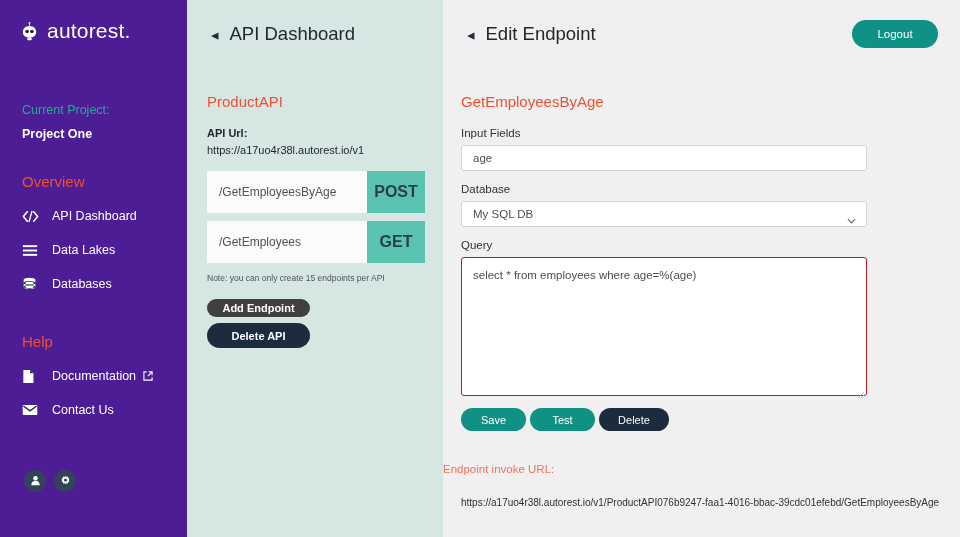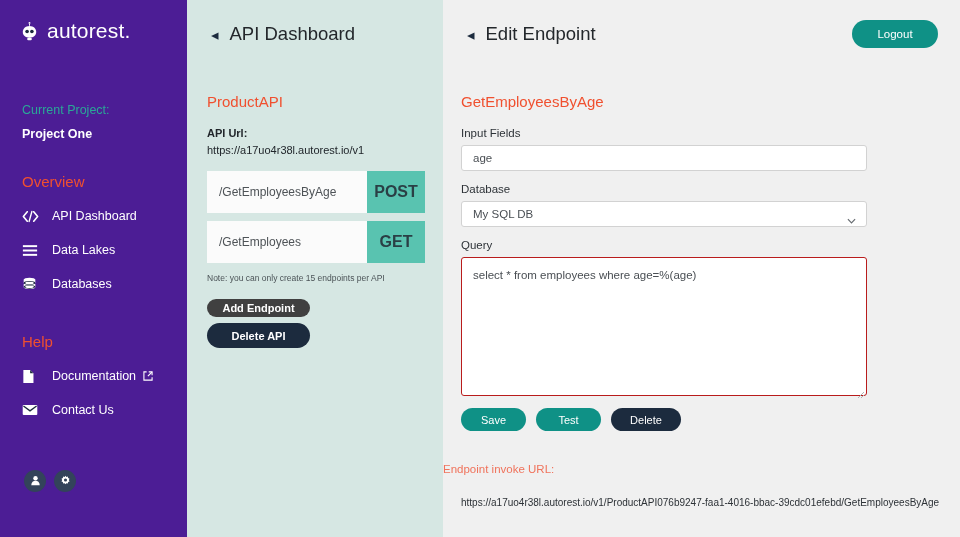--- a/index.html
+++ b/index.html
@@ -169,21 +169,21 @@
     display: block; width: 406px; height: 139px;
     background: #ffffff; border: 1px solid #b91c1c;
     border-radius: 3px; padding: 9px 11px;
     font-size: 11.5px; color: #4a4f54; resize: none;
     font-family: "Liberation Sans", sans-serif; line-height: 1.4;
   }
   .resize-grip {
     position: absolute; right: 2px; bottom: 2px;
     width: 9px; height: 9px; pointer-events: none;
   }
-  .act-btns { display: flex; gap: 10px; margin-top: 12px; }
+  .act-btns { display: flex; gap: 4px; margin-top: 12px; }
   .btn-save, .btn-test {
     width: 65px; height: 23px; border-radius: 12px;
     background: #0f9186; color: #ffffff; border: none;
     font-size: 11px; cursor: pointer;
     font-family: "Liberation Sans", sans-serif;
   }
   .btn-delete {
     width: 70px; height: 23px; border-radius: 12px;
     background: #1c2b3e; color: #ffffff; border: none;
     font-size: 11px; cursor: pointer;

